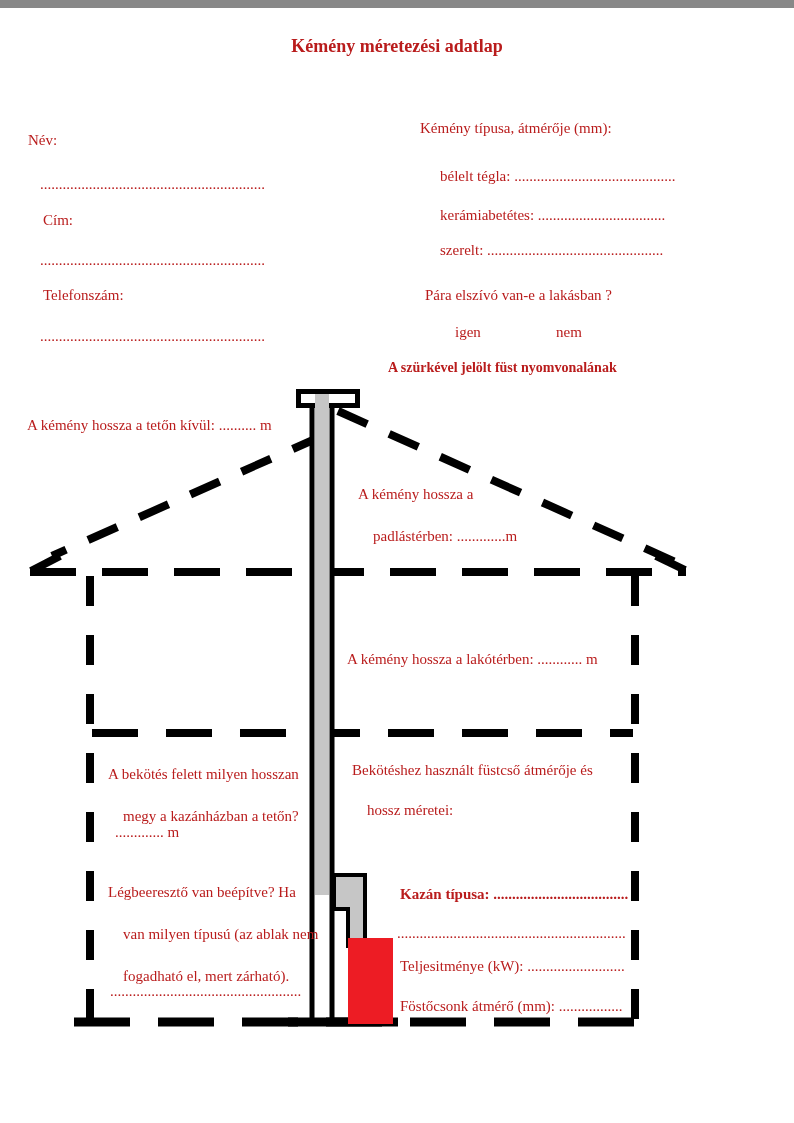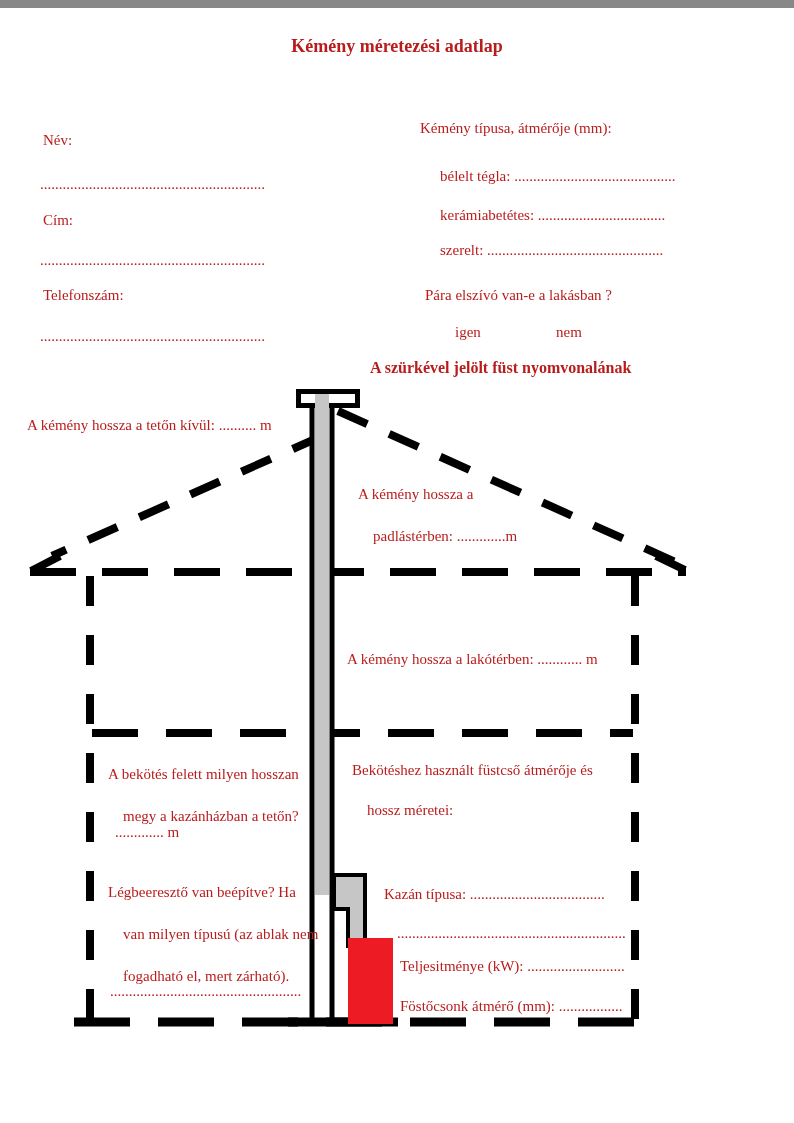--- a/index.html
+++ b/index.html
@@ -11,22 +11,22 @@
     font-family:"Liberation Serif", serif;
     color:#b91c1c;
     overflow:hidden;
   }
   .t{position:absolute;font-size:15px;line-height:21px;white-space:pre;}
   .title{
     position:absolute;top:28px;left:0;width:100%;
     text-align:center;font-size:18px;font-weight:bold;
   }
   .notice{
-    position:absolute;left:370px;top:347px;width:400px;
-    font-size:16px;font-weight:bold;line-height:25px;white-space:pre;
+    position:absolute;left:388px;top:347px;width:400px;
+    font-size:14px;font-weight:bold;line-height:25px;white-space:pre;
   }
   svg.diagram{position:absolute;left:0;top:0;z-index:0;}
   .labels{position:absolute;left:0;top:0;width:100%;height:100%;z-index:1;pointer-events:none;}
 </style>
 </head>
 <body>
 
 <div class="page">
 
   <svg class="diagram" width="794" height="1123" viewBox="0 0 794 1123">
@@ -60,21 +60,21 @@
 
     <polygon points="334,867 365,867 365,938 348,938 348,901 334,901" stroke="#000" stroke-width="4" fill="#c6c6c6"></polygon>
 
     <rect x="348" y="930" width="45" height="86" fill="#ed1c24"></rect>
   </svg>
 
   <div class="labels">
 
     <div class="title">Kémény méretezési adatlap</div>
 
-    <div class="t" style="left:43px;top:122px;text-align:right;">Név:</div>
+    <div class="t" style="left:28px;top:122px;text-align:right;">Név:</div>
     <div class="t" style="left:40px;top:166px;">............................................................</div>
     <div class="t" style="left:43px;top:202px;">Cím:</div>
     <div class="t" style="left:40px;top:242px;">............................................................</div>
     <div class="t" style="left:43px;top:277px;">Telefonszám:</div>
     <div class="t" style="left:40px;top:318px;">............................................................</div>
 
     <div class="t" style="left:420px;top:110px;">Kémény típusa, átmérője (mm):</div>
     <div class="t" style="left:440px;top:158px;">bélelt tégla: ...........................................</div>
     <div class="t" style="left:440px;top:197px;">kerámiabetétes: ..................................</div>
     <div class="t" style="left:440px;top:232px;">szerelt: ...............................................</div>
@@ -97,19 +97,19 @@
     <div class="t" style="left:115px;top:814px;">............. m</div>
 
     <div class="t" style="left:352px;top:752px;line-height:20px;"><span>Bekötéshez használt füstcső átmérője és</span><br>
     <span>hossz méretei:</span></div>
 
     <div class="t" style="left:108px;top:874px;"><span>Légbeeresztő van beépítve? Ha</span><br>
     <span>van milyen típusú (az ablak nem</span><br>
     <span>fogadható el, mert zárható).</span></div>
     <div class="t" style="left:110px;top:973px;">...................................................</div>
 
-    <div class="t" style="left:384px;top:876px;">Kazán típusa: ....................................</div>
+    <div class="t" style="left:400px;top:876px;font-weight:bold;">Kazán típusa: ....................................</div>
     <div class="t" style="left:397px;top:915px;">.............................................................</div>
     <div class="t" style="left:400px;top:948px;">Teljesitménye (kW): ..........................</div>
     <div class="t" style="left:400px;top:988px;">Föstőcsonk átmérő (mm): .................</div>
 
   </div>
 </div>
 
 </body></html>

